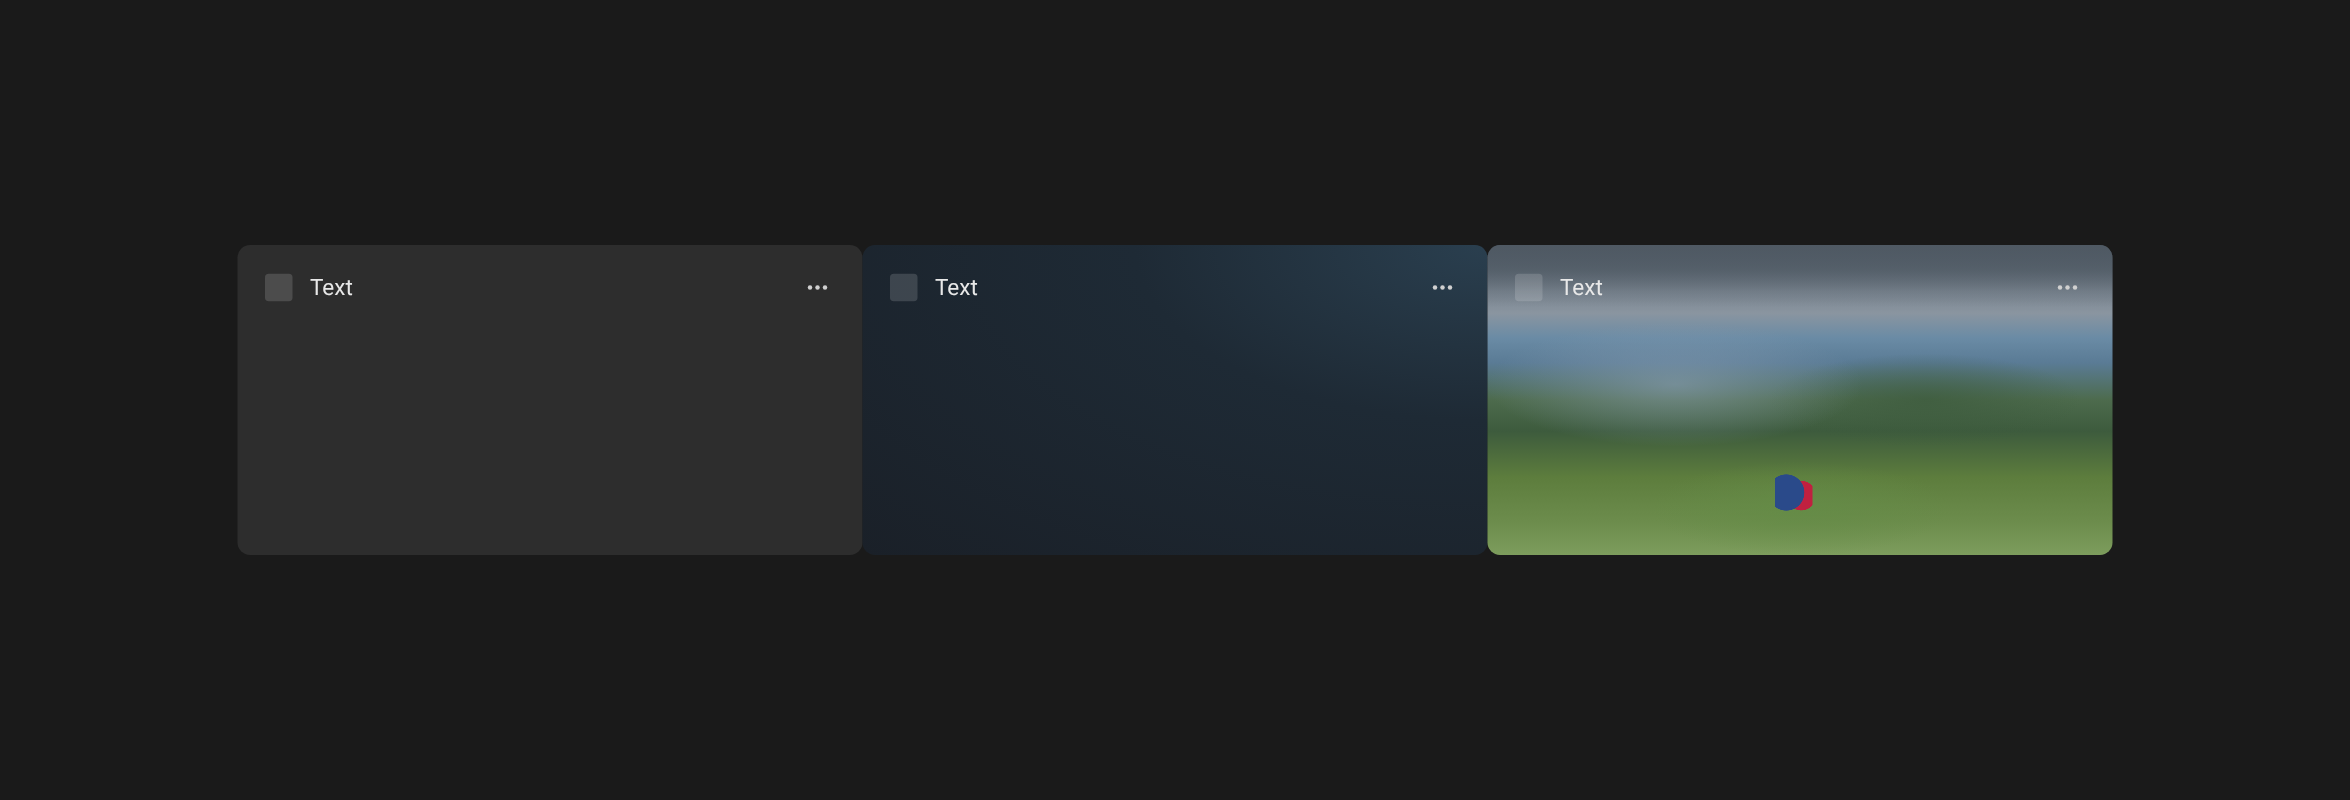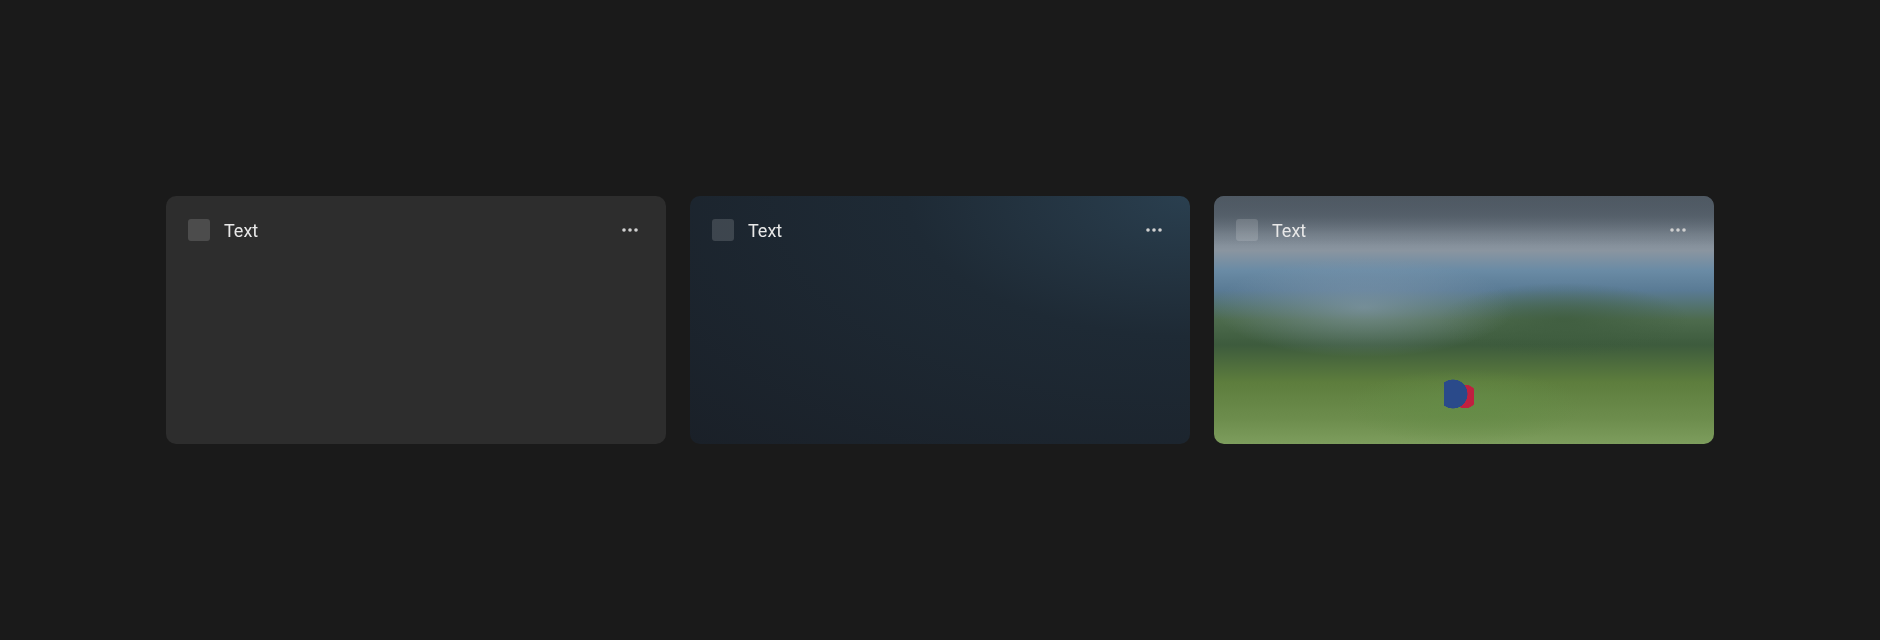--- a/index.html
+++ b/index.html
@@ -15,21 +15,20 @@
       font-family: -apple-system, BlinkMacSystemFont, 'Segoe UI', Roboto, sans-serif;
       display: flex;
       align-items: center;
       justify-content: center;
       border-radius: 12px;
       overflow: hidden;
     }
     
     .cards-container {
       display: flex;
-      gap: 24px;
       padding: 1px 40px;
     }
     
     .card {
       width: 500px;
       height: 248px;
       border-radius: 10px;
       position: relative;
       overflow: hidden;
       cursor: pointer;

